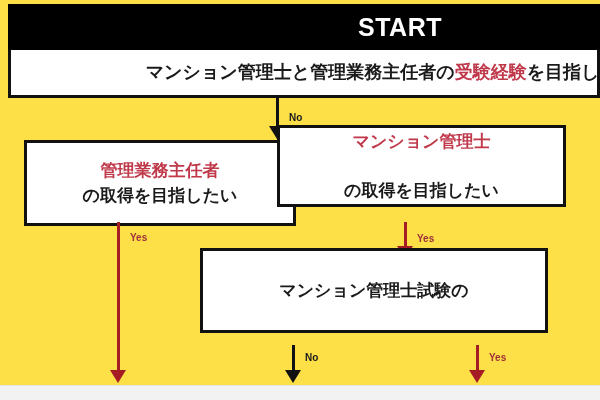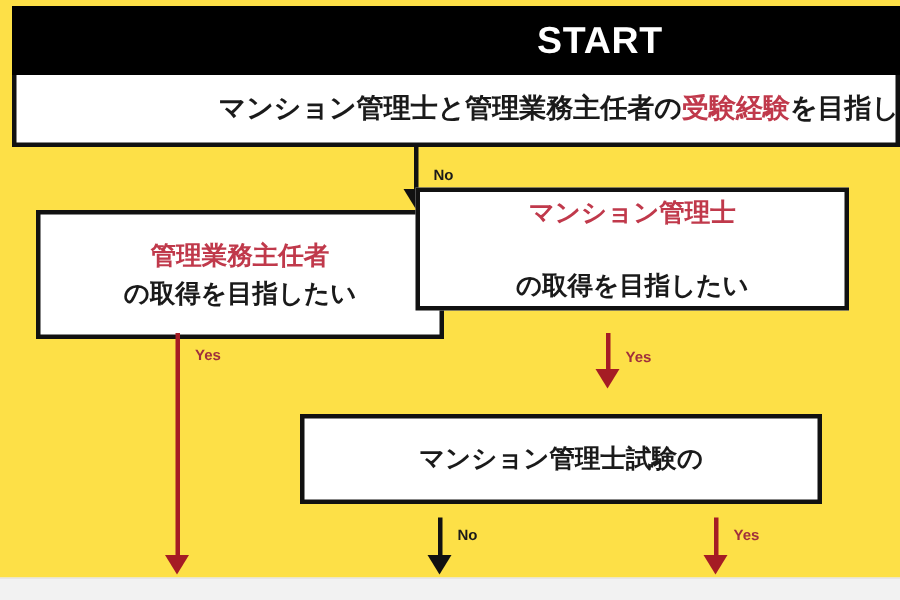--- a/index.html
+++ b/index.html
@@ -94,21 +94,21 @@
     font-weight: bold;
     color: #1a1a1a;
     line-height: 1.5;
     white-space: nowrap;
   }
   .box .line.red { color: #c0394b; }
   .box .line .hl { color: #c0394b; }
 
   #box-kanri   { left: 8px;   top: 140px; width: 272px; height: 86px; margin-left: 16px; }
   #box-mansion { left: 277px; top: 125px; width: 289px; height: 82px; gap: 23px; }
-  #box-keiken  { left: 200px; top: 276px; width: 348px; height: 60px; }
+  #box-keiken  { left: 200px; top: 248px; width: 348px; height: 85px; }
 
   
   .vline {
     position: absolute;
     width: 3px;
     background: #111111;
   }
   .vline.red { background: #a51c24; width: 3px; }
 
   .arrowhead {

